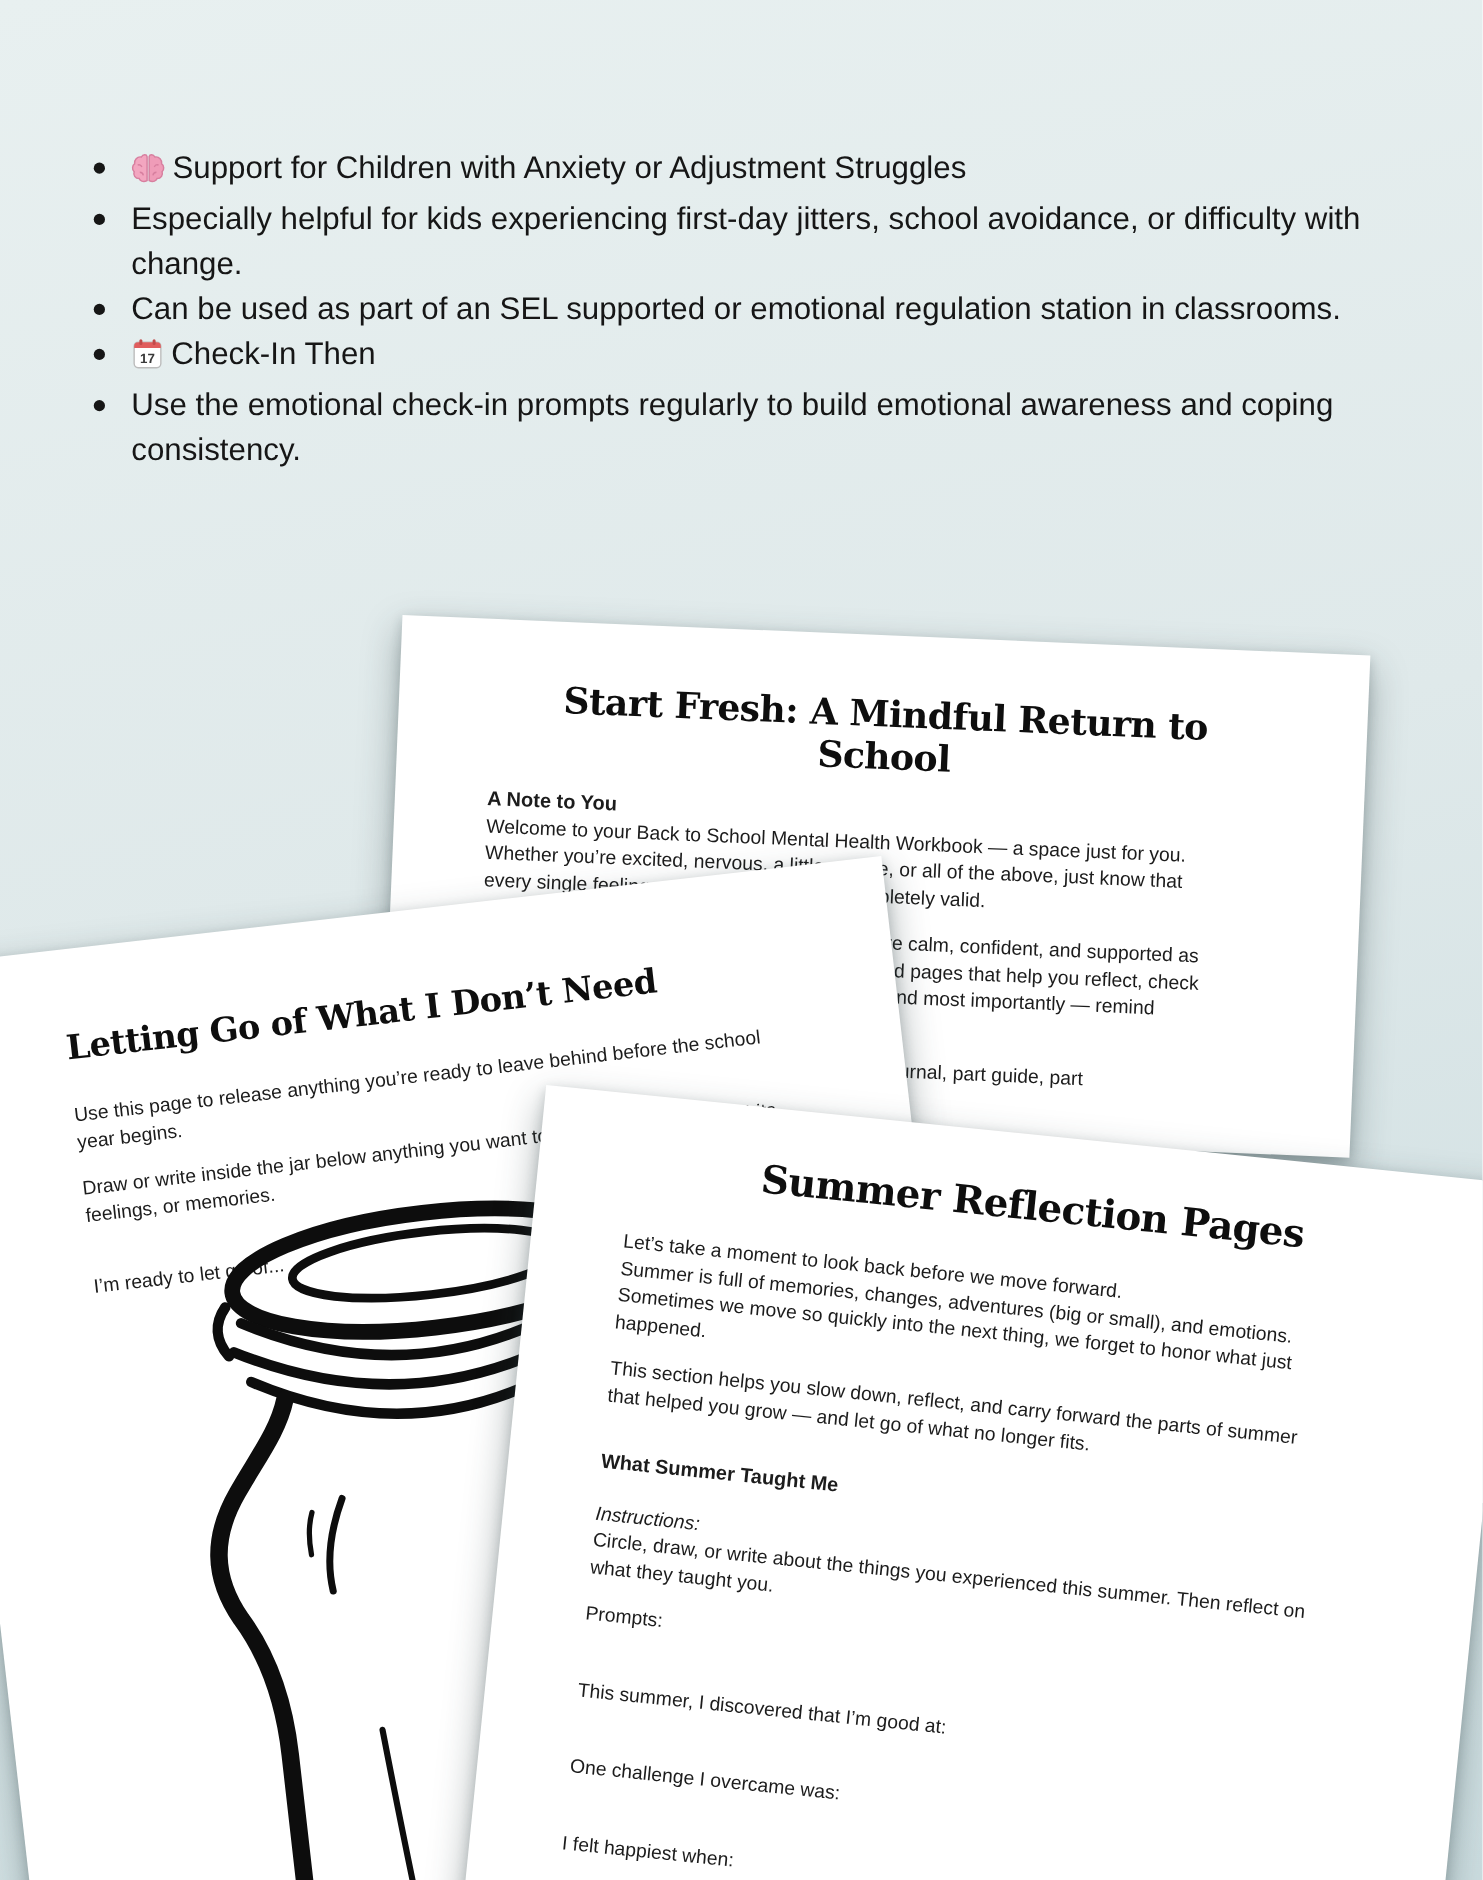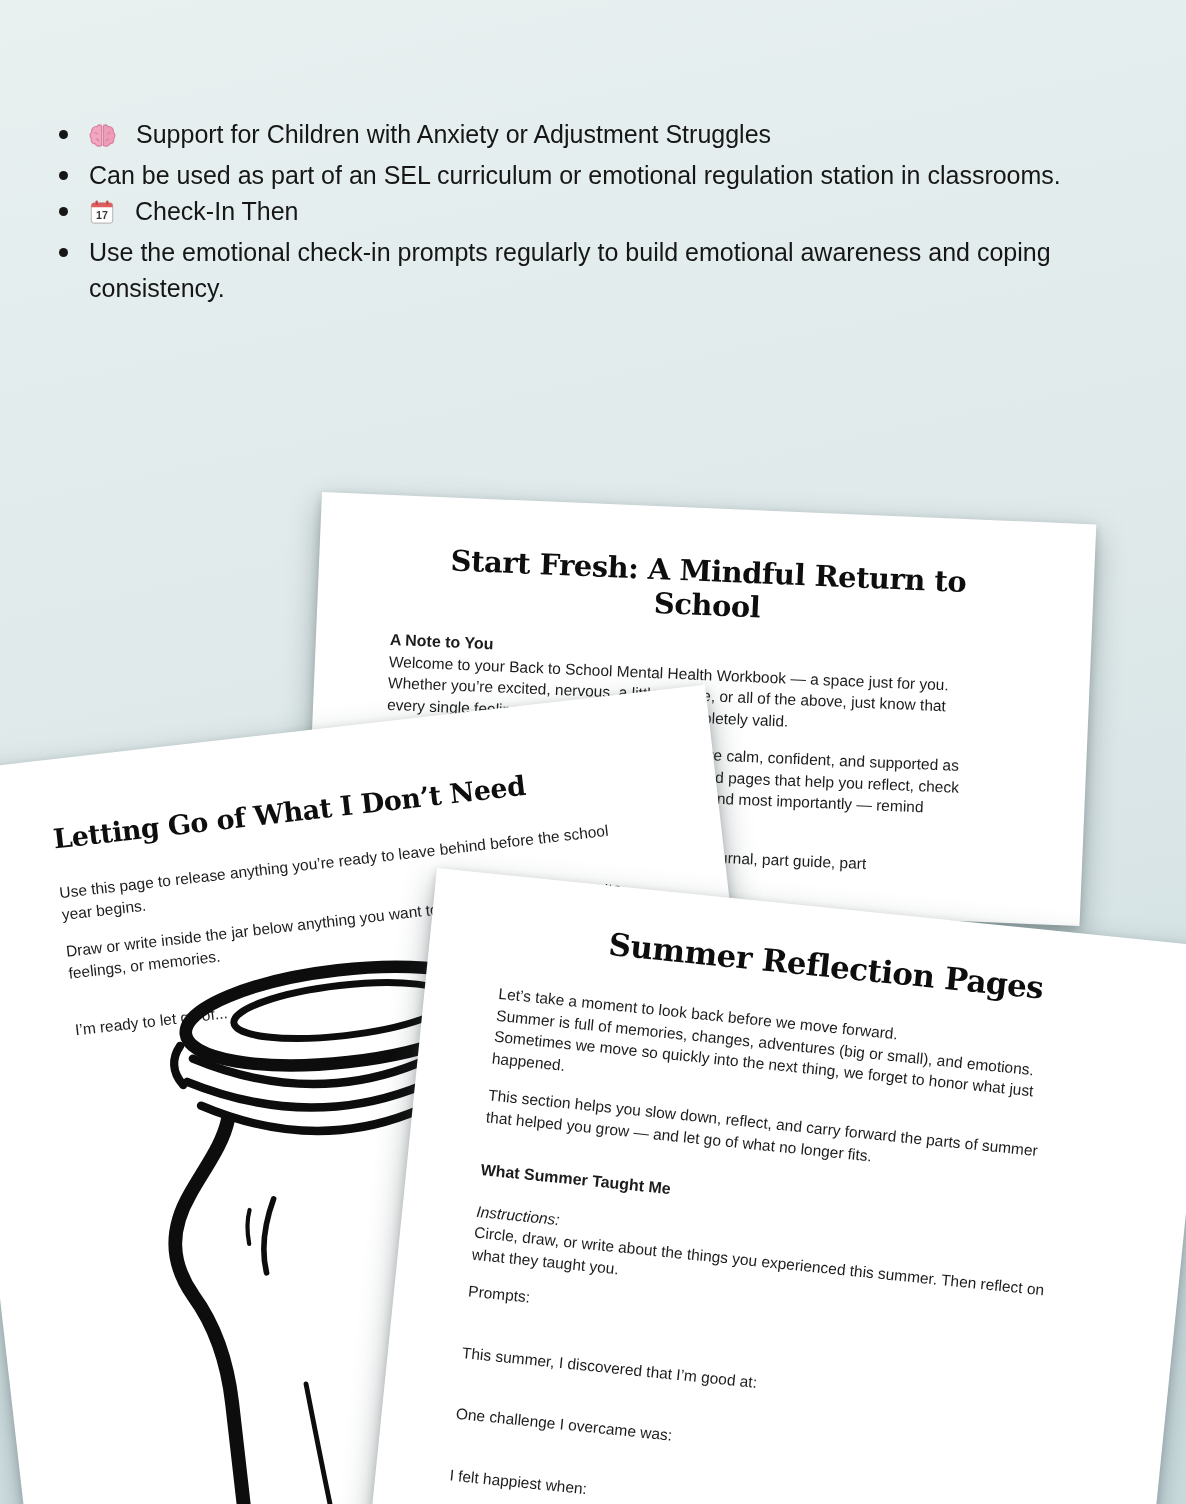--- a/index.html
+++ b/index.html
@@ -2,26 +2,26 @@
 <html><head>
 <meta charset="utf-8">
 <style>
   html,body{margin:0;padding:0;}
   body{width:1186px;height:1504px;overflow:hidden;position:relative;
        font-family:"Liberation Sans",sans-serif;
        background:linear-gradient(168deg,#e8f0f0 0%,#dfe9ea 45%,#cbdcdf 100%);}
   .canvas{position:absolute;inset:0;}
 
   
-  .bullets{position:absolute;left:59px;top:116px;width:1040px;list-style:none;margin:0;padding:0;}
+  .bullets{position:absolute;left:75px;top:116px;width:1040px;list-style:none;margin:0;padding:0;}
   .bullets li{display:flex;align-items:flex-start;font-size:25px;line-height:36px;color:#161616;}
   .bullets .dot{flex:0 0 30px;margin-top:14px;}
   .bullets .dot i{display:block;width:9px;height:9px;border-radius:50%;background:#161616;}
   .bullets .btext{flex:1;}
-  .emoji-icon{display:inline-block;vertical-align:-5px;margin-right:20px;}
+  .emoji-icon{display:inline-block;vertical-align:-5px;margin-right:6px;}
 
   
   .sheet{position:absolute;background:#ffffff;overflow:hidden;
          box-shadow:0 12px 30px rgba(42,60,62,.38),0 3px 9px rgba(42,60,62,.22);
          color:#1c1c1c;}
   .serif-title{font-family:"DejaVu Serif",serif;font-weight:700;color:#0e0e0e;
                letter-spacing:-0.5px;margin:0;}
   .line{white-space:nowrap;font-size:15.5px;line-height:21.5px;}
   .para{margin:0 0 16px 0;}
   .bold-head{font-weight:bold;font-size:16px;line-height:21.5px;}
@@ -59,21 +59,27 @@
       <span class="btext"><span class="emoji-icon"><svg width="27" height="25" viewBox="0 0 32 30">
               <path d="M15,27 C11,29 8,27 7.4,25 C3.5,25 1.5,21.5 2.6,18.5 C0.4,16.5 0.6,12.5 3,11 C2.4,7 5.5,3.6 9.5,4.3 C11,1.6 14.5,1.6 15,4 Z" fill="#f3a6c0" stroke="#d77f9f" stroke-width="1.4"></path>
               <path d="M17,27 C21,29 24,27 24.6,25 C28.5,25 30.5,21.5 29.4,18.5 C31.6,16.5 31.4,12.5 29,11 C29.6,7 26.5,3.6 22.5,4.3 C21,1.6 17.5,1.6 17,4 Z" fill="#ef9cb8" stroke="#d77f9f" stroke-width="1.4"></path>
               <path d="M6,12 q3,-1 4,2 M8,19 q3,0 3.4,3 M26,12 q-3,-1 -4,2 M24,19 q-3,0 -3.4,3" fill="none" stroke="#d77f9f" stroke-width="1.3"></path>
             </svg></span><span>Support for Children with Anxiety or Adjustment Struggles</span></span>
     </li>
     <li>
       <span class="dot">
           <i></i>
         </span>
-      <span class="btext">Can be used as part of an SEL curriculum or emotional regulation station in classrooms.</span>
+      <span class="btext">Especially helpful for kids experiencing first-day jitters, school avoidance, or difficulty with change.</span>
+    </li>
+    <li>
+      <span class="dot">
+          <i></i>
+        </span>
+      <span class="btext">Can be used as part of an SEL supported or emotional regulation station in classrooms.</span>
     </li>
     <li>
       <span class="dot">
           <i></i>
         </span>
       <span class="btext"><span class="emoji-icon"><svg width="26" height="26" viewBox="0 0 28 28">
               <rect x="2.5" y="4" width="23" height="22" rx="3.5" fill="#ffffff" stroke="#bcbcbc" stroke-width="1.2"></rect>
               <path d="M6,4 h16 a3.5,3.5 0 0 1 3.5,3.5 V9 H2.5 V7.5 A3.5,3.5 0 0 1 6,4 Z" fill="#e05d5d"></path>
               <rect x="7" y="1.5" width="2.6" height="5" rx="1.3" fill="#c24a4a"></rect>
               <rect x="18.4" y="1.5" width="2.6" height="5" rx="1.3" fill="#c24a4a"></rect>

